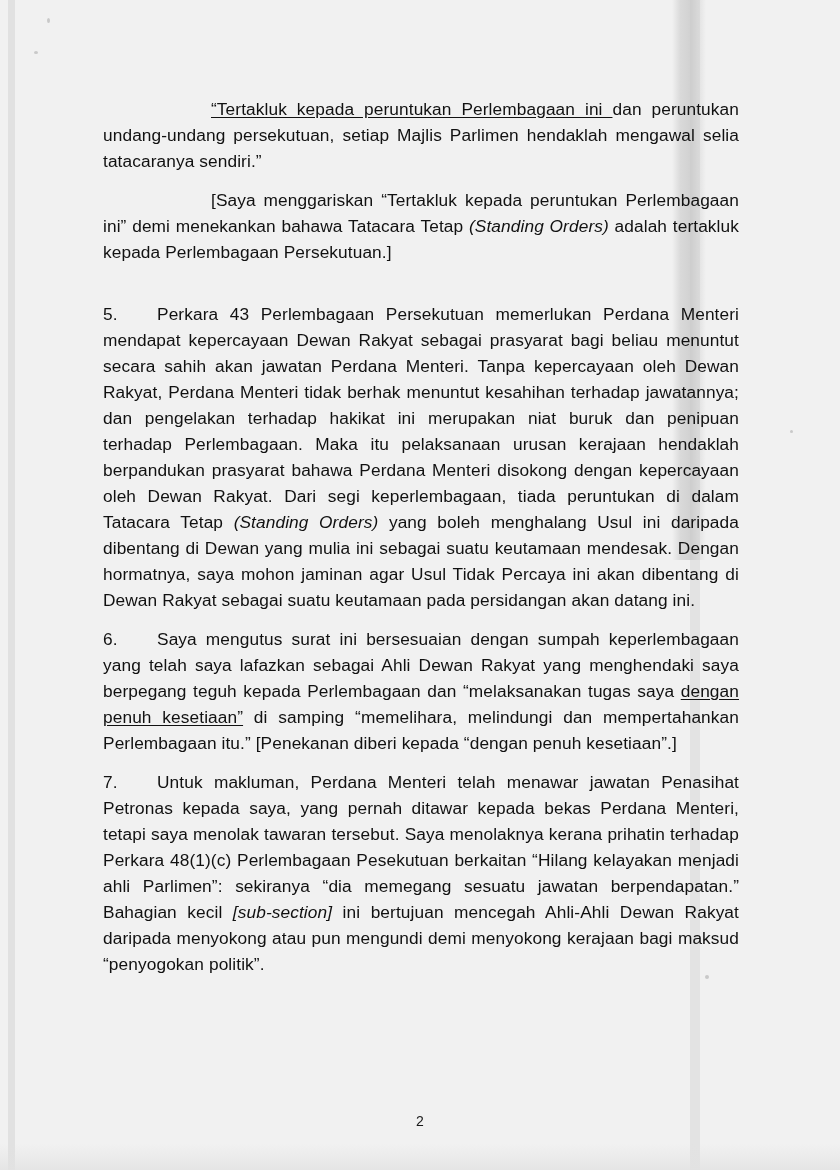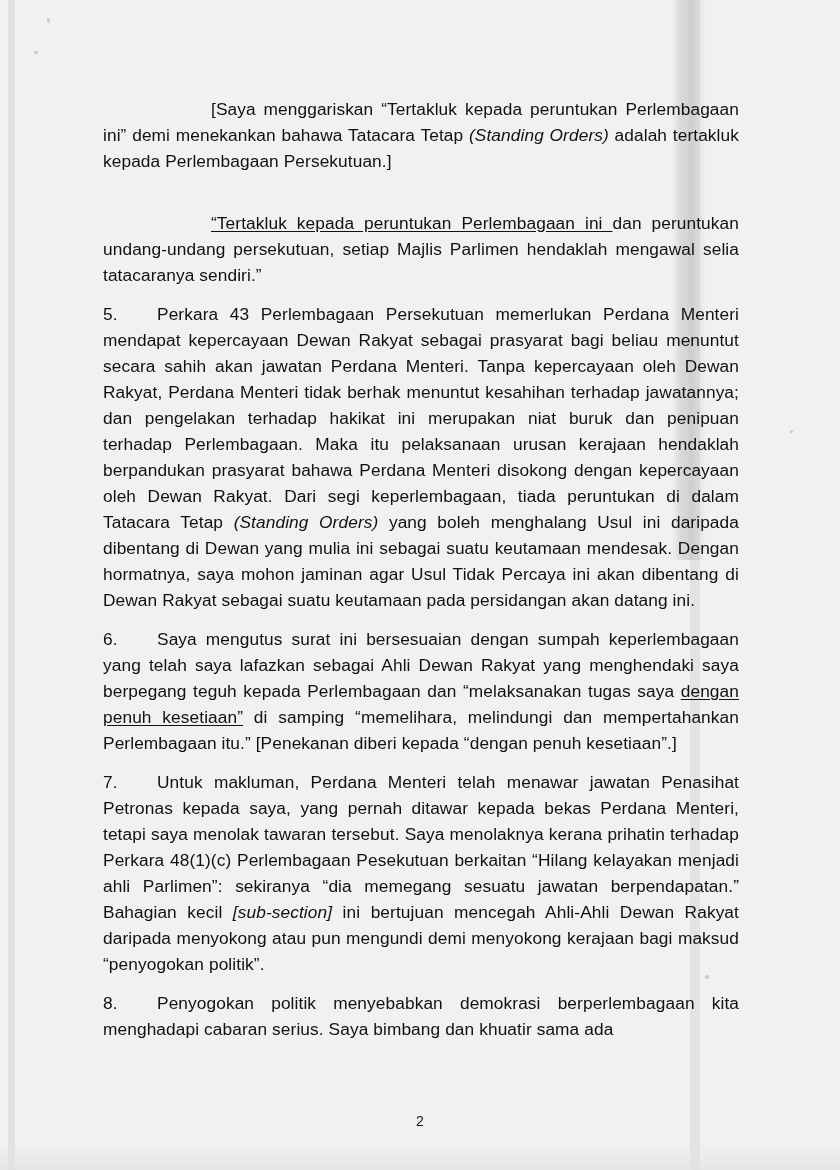--- a/index.html
+++ b/index.html
@@ -113,29 +113,28 @@
   <div id="scan-band-right2"></div>
   <div id="scan-edge-bottom"></div>
 
   <div class="speck" style="left:47px;top:18px;width:3px;height:5px;"></div>
   <div class="speck" style="left:34px;top:51px;width:4px;height:3px;"></div>
   <div class="speck" style="left:790px;top:430px;width:3px;height:3px;"></div>
   <div class="speck" style="left:705px;top:975px;width:4px;height:4px;"></div>
 
   <div id="content">
 
+    <p class="para quote-indent"><span class="u">“Tertakluk kepada peruntukan Perlembagaan ini </span><span>dan peruntukan undang-undang persekutuan, setiap Majlis Parlimen hendaklah  mengawal selia tatacaranya sendiri.”</span></p>
+
     <p class="para quote-indent block-gap-lg"><span>[Saya menggariskan “Tertakluk kepada peruntukan Perlembagaan ini” demi menekankan bahawa Tatacara Tetap </span><span class="it">(Standing Orders)</span><span> adalah tertakluk kepada Perlembagaan Persekutuan.]</span></p>
-
-    <p class="para quote-indent"><span class="u">“Tertakluk kepada peruntukan Perlembagaan ini </span><span>dan peruntukan undang-undang persekutuan, setiap Majlis Parlimen hendaklah  mengawal selia tatacaranya sendiri.”</span></p>
 
     <p class="para"><span class="num">5.</span><span>Perkara 43 Perlembagaan Persekutuan memerlukan Perdana Menteri mendapat kepercayaan Dewan Rakyat sebagai prasyarat bagi beliau menuntut secara sahih akan jawatan Perdana Menteri. Tanpa kepercayaan oleh Dewan Rakyat, Perdana Menteri tidak berhak menuntut kesahihan terhadap jawatannya; dan pengelakan terhadap hakikat ini merupakan niat buruk dan penipuan terhadap Perlembagaan. Maka itu pelaksanaan urusan kerajaan hendaklah berpandukan prasyarat bahawa Perdana Menteri disokong dengan kepercayaan oleh Dewan Rakyat. Dari segi keperlembagaan, tiada peruntukan di dalam Tatacara Tetap </span><span class="it">(Standing Orders)</span><span> yang boleh menghalang Usul ini daripada dibentang di Dewan yang mulia ini sebagai suatu keutamaan mendesak. Dengan hormatnya, saya mohon jaminan agar Usul Tidak Percaya ini akan dibentang di Dewan Rakyat sebagai suatu keutamaan pada persidangan akan datang ini.</span></p>
 
     <p class="para"><span class="num">6.</span><span>Saya mengutus surat ini bersesuaian dengan sumpah keperlembagaan yang telah saya lafazkan sebagai Ahli Dewan Rakyat yang menghendaki saya berpegang teguh kepada Perlembagaan dan “melaksanakan tugas saya </span><span class="u">dengan penuh kesetiaan”</span><span> di samping “memelihara, melindungi dan mempertahankan Perlembagaan itu.” [Penekanan diberi kepada “dengan penuh kesetiaan”.]</span></p>
 
     <p class="para"><span class="num">7.</span><span>Untuk makluman, Perdana Menteri telah menawar jawatan Penasihat Petronas kepada saya, yang pernah ditawar kepada bekas Perdana Menteri, tetapi saya menolak tawaran tersebut. Saya menolaknya kerana prihatin terhadap Perkara 48(1)(c) Perlembagaan Pesekutuan berkaitan “Hilang kelayakan menjadi ahli Parlimen”: sekiranya “dia memegang sesuatu jawatan berpendapatan.” Bahagian kecil </span><span class="it">[sub-section]</span><span> ini bertujuan mencegah Ahli-Ahli Dewan Rakyat daripada menyokong atau pun mengundi demi menyokong kerajaan bagi maksud “penyogokan politik”.</span></p>
 
-    <p class="para"><span class="num">8.</span><span>Penyogokan politik menyebabkan demokrasi berperlembagaan kita menghadapi cabaran serius. Saya bimbang dan khuatir sama ada</span></p>
 
   </div>
 
   <div id="page-number">2</div>
 
 </div>
 
 </body></html>

